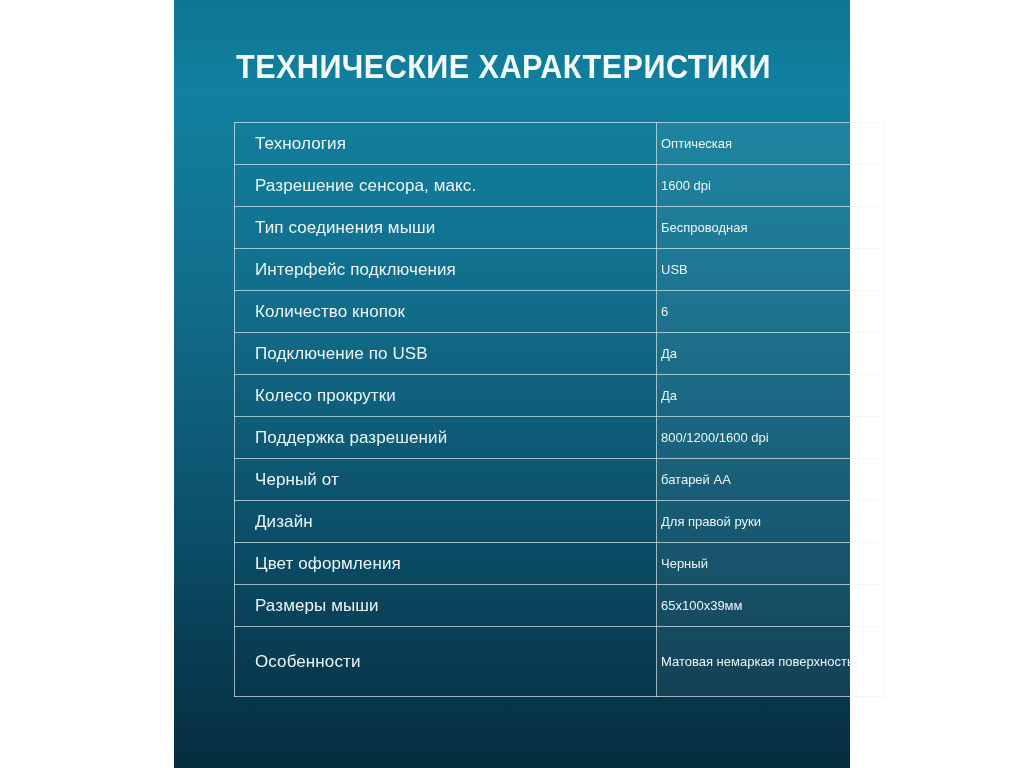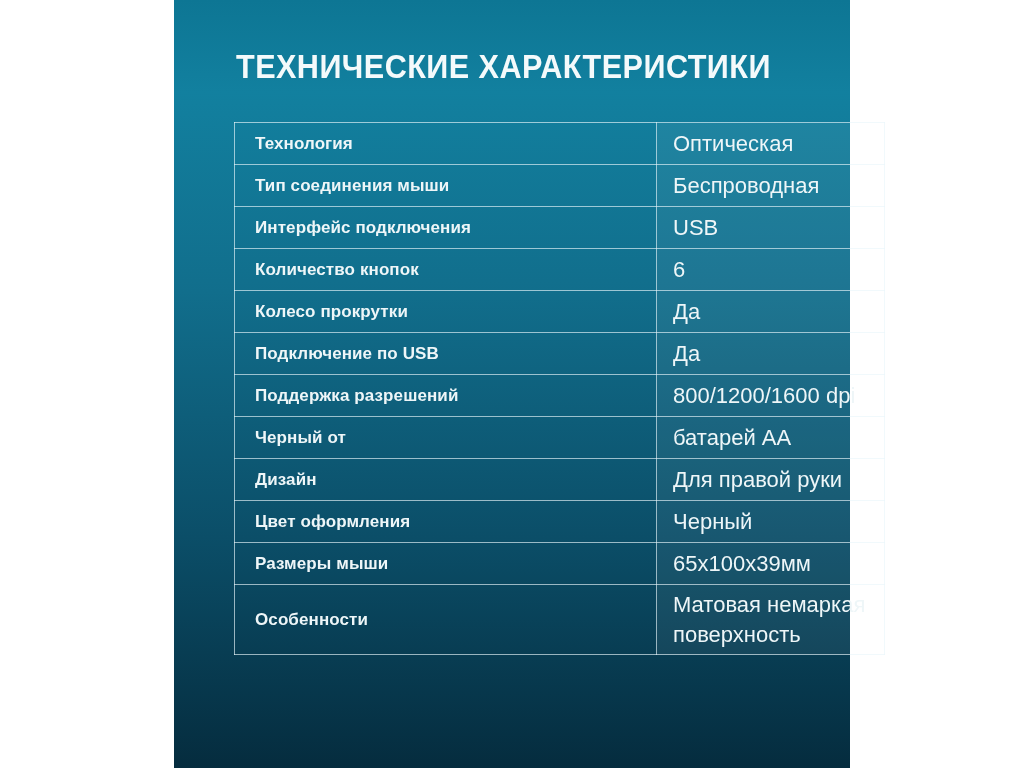--- a/index.html
+++ b/index.html
@@ -41,65 +41,69 @@
     border: 1px solid var(--border);
     vertical-align: middle;
     height: 42px;
     color: #eef6f8;
   }
   td.cell-label {
     width: 422px;
     padding-left: 20px;
     padding-right: 12px;
     font-size: 17px;
-    font-weight: bold;
+    font-weight: normal;
     letter-spacing: 0.1px;
   }
   td.cell-value {
     width: 228px;
-    padding-left: 16px;
+    padding-left: 4px;
     padding-right: 12px;
-    font-size: 22px;
+    font-size: 13px;
     font-weight: normal;
     color: #e3f0f4;
     background: rgba(255,255,255,0.055);
     line-height: 1.35;
   }
   tr.tall td { height: 70px; }
 </style>
 </head>
 <body>
 
 <div class="canvas" style="--bg-top: #0d7694; --bg-upper: #12809f; --bg-mid: #116e8c; --bg-lower: #0b4e68; --bg-bottom: #052c3e; --border: rgba(233,246,250,0.65);">
   <div class="title">ТЕХНИЧЕСКИЕ ХАРАКТЕРИСТИКИ</div>
 
   <table class="spec">
     <tbody>
         <tr>
     <td class="cell-label">Технология</td>
     <td class="cell-value">Оптическая</td>
   </tr>
         <tr>
+    <td class="cell-label">Разрешение сенсора, макс.</td>
+    <td class="cell-value">1600 dpi</td>
+  </tr>
+        <tr>
     <td class="cell-label">Тип соединения мыши</td>
     <td class="cell-value">Беспроводная</td>
   </tr>
         <tr>
     <td class="cell-label">Интерфейс подключения</td>
     <td class="cell-value">USB</td>
   </tr>
         <tr>
     <td class="cell-label">Количество кнопок</td>
     <td class="cell-value">6</td>
   </tr>
         <tr>
-    <td class="cell-label">Колесо прокрутки</td>
+    <td class="cell-label">Подключение по USB</td>
     <td class="cell-value">Да</td>
   </tr>
         <tr>
-    <td class="cell-label">Подключение по USB</td>
+    <td class="cell-label">Колесо прокрутки</td>
     <td class="cell-value">Да</td>
   </tr>
         <tr>
     <td class="cell-label">Поддержка разрешений</td>
     <td class="cell-value">800/1200/1600 dpi</td>
   </tr>
         <tr>
     <td class="cell-label">Черный от</td>
     <td class="cell-value">батарей АА</td>
   </tr>

